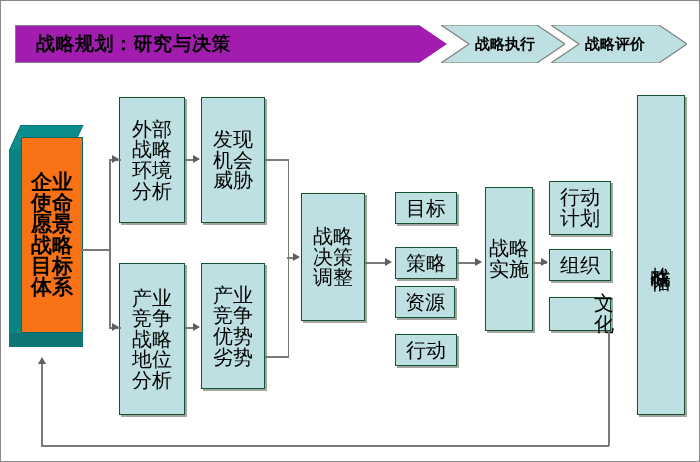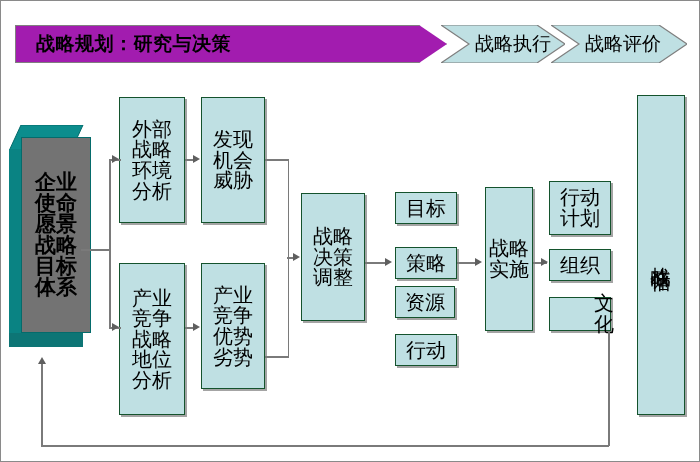--- a/index.html
+++ b/index.html
@@ -11,37 +11,37 @@
   
   .banner{position:absolute;height:38px;background:#a21caf;
           border:1px solid #7f7f7f;box-sizing:border-box;
           display:flex;align-items:center;}
   .banner .btxt{font-weight:bold;font-size:19px;color:#000;
                 white-space:nowrap;letter-spacing:.5px;}
 
   .chev{position:absolute;height:38px;}
   .chev svg{display:block;}
   .chev .clabel{position:absolute;top:0;height:38px;display:flex;
-                align-items:center;font-weight:normal;font-size:19px;color:#000;
+                align-items:center;font-weight:bold;font-size:15px;color:#000;
                 white-space:nowrap;}
 
   
   .box{position:absolute;background:#bfe0e3;border:1px solid #14532d;
        box-sizing:border-box;display:flex;align-items:center;
        justify-content:center;text-align:center;color:#000;
        box-shadow:2px 2px 0 rgba(90,90,90,.55);}
   .box .t{font-size:20px;line-height:1.03;font-weight:400;}
   .box.sm .t{font-size:20px;}
   .box.tall .t{writing-mode:vertical-rl;text-orientation:upright;
                letter-spacing:2px;line-height:1.0;}
 
   
   #cube{position:absolute;}
-  #cube .face{position:absolute;left:14px;top:18px;width:70px;height:196px;
-              background:#737373;border:1px solid #046b6b;box-sizing:border-box;
+  #cube .face{position:absolute;left:14px;top:18px;width:62px;height:196px;
+              background:#f97316;border:1px solid #046b6b;box-sizing:border-box;
               display:flex;align-items:center;justify-content:center;}
   #cube .face .t{font-size:21px;font-weight:bold;line-height:1.0;color:#000;
                  text-align:center;letter-spacing:0px;}
   #cube .side{position:absolute;left:2px;top:30px;width:13px;height:196px;
               background:#0a8383;}
   #cube .sidebot{position:absolute;left:2px;top:214px;width:74px;height:14px;
               background:#0d7575;}
   #cube .topf{position:absolute;left:2px;top:6px;width:76px;height:26px;}
 
   

